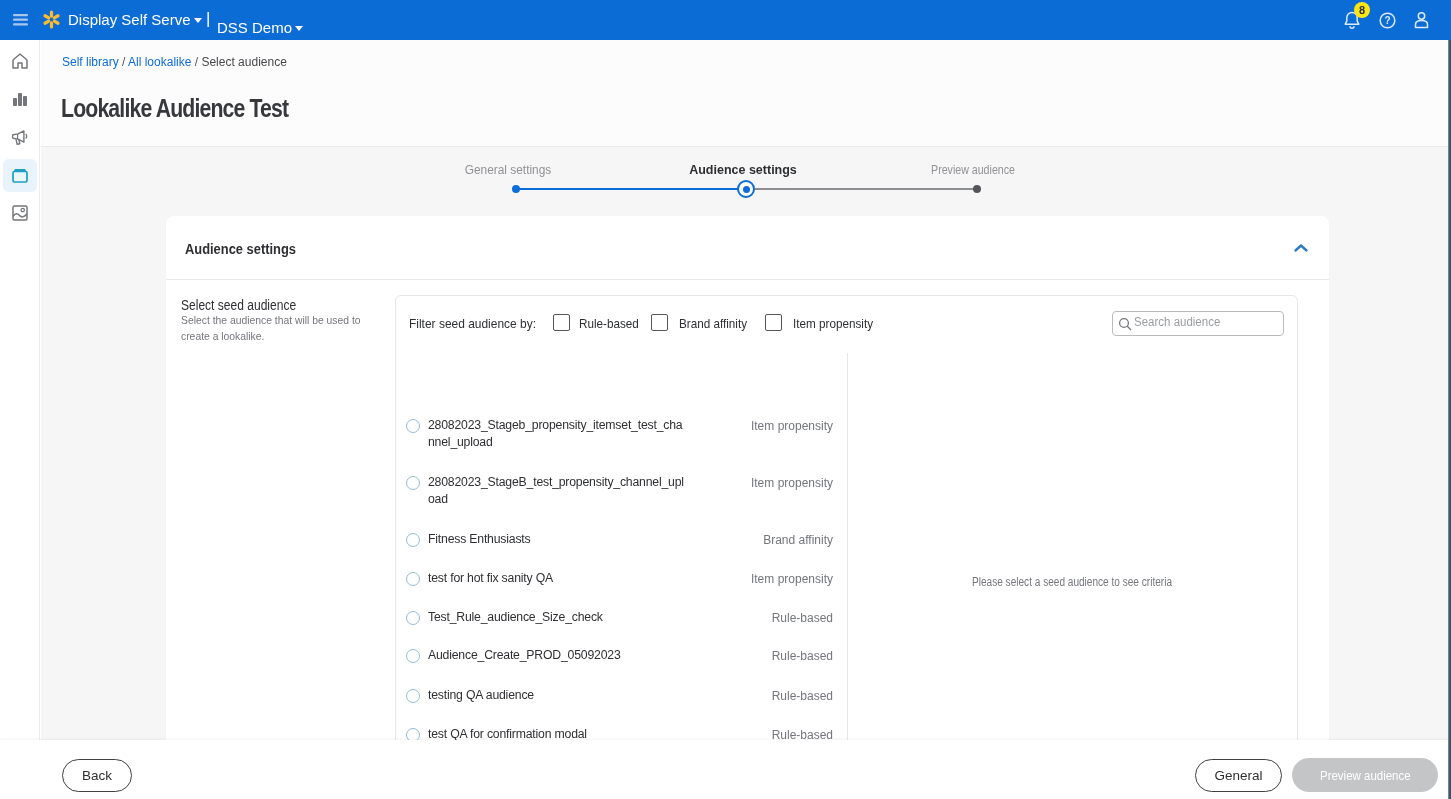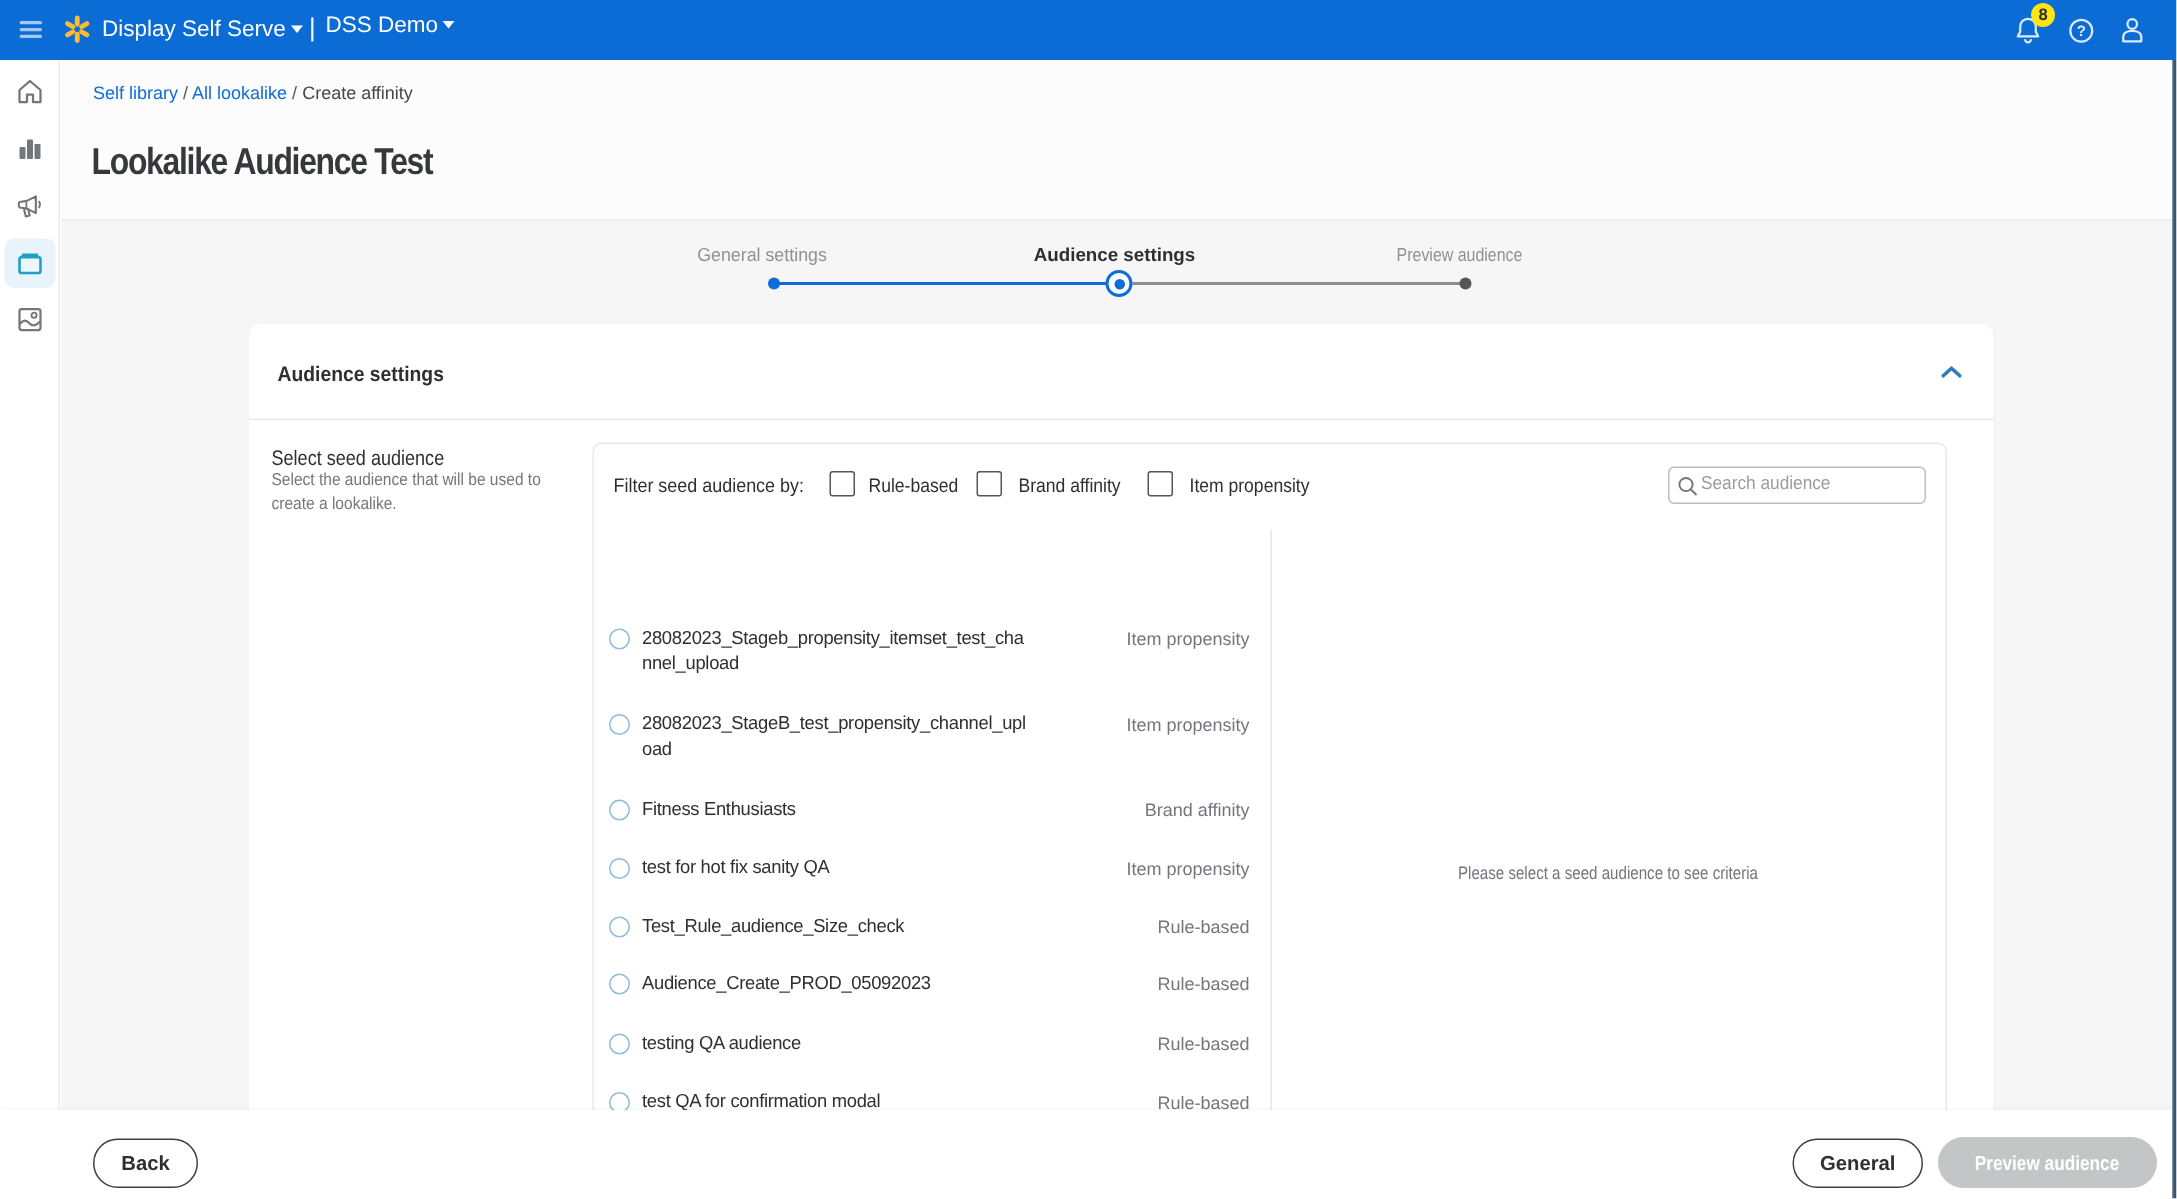--- a/index.html
+++ b/index.html
@@ -59,21 +59,21 @@
 
   .row { position:absolute; left:0; width:451px; }
   .radio { position:absolute; left:10px; width:14px; height:14px; border:1.6px solid #8fbcd8; border-radius:50%; background:#fff; }
   .rlabel { position:absolute; left:32px; width:310px; font-size:12.5px; color:#2e2f32; line-height:17.3px; letter-spacing:-0.2px; transform:scaleX(0.98); transform-origin:left top; }
   .rtype { position:absolute; right:14px; font-size:12px; color:#74767c; text-align:right; }
 
   #criteria-msg { left:676px; top:279px; width:340px; text-align:center; font-size:12px; color:#74767c; transform:translateX(-50%) scaleX(0.84); }
 
   
   #footer { left:0; top:740px; width:1451px; height:59px; background:#fff; box-shadow:0 -1px 3px rgba(0,0,0,.05); z-index:60; }
-  .pill { position:absolute; z-index:61; top:759px; height:33px; border-radius:17px; font-size:13.5px; font-weight:700; font-family:"Liberation Sans",sans-serif; display:flex; align-items:center; justify-content:center; }
+  .pill { position:absolute; z-index:61; top:759px; height:33px; border-radius:17px; font-size:13.5px; font-weight:400; font-family:"Liberation Sans",sans-serif; display:flex; align-items:center; justify-content:center; }
   #btn-back { left:62px; width:70px; background:#fff; border:1px solid #3e3f43; color:#2e2f32; }
   #btn-discard { left:1195px; width:87px; background:#fff; border:1px solid #3e3f43; color:#2e2f32; }
   #btn-preview { left:1292px; width:146px; height:34px; top:758px; background:#c3c5c7; border:none; color:#fff; }
 
   #rightedge { left:1448px; top:40px; width:3px; height:759px; background:linear-gradient(to right,#93a7b6,#41596d 40%,#3a5064); z-index:70; }
 </style>
 </head>
 <body>
 
 <div class="abs" id="topbar">
@@ -89,21 +89,21 @@
       <line x1="9.5" y1="2" x2="9.5" y2="6.2"></line>
       <line x1="9.5" y1="12.8" x2="9.5" y2="17"></line>
       <line x1="3" y1="5.75" x2="6.64" y2="7.85"></line>
       <line x1="12.36" y1="11.15" x2="16" y2="13.25"></line>
       <line x1="3" y1="13.25" x2="6.64" y2="11.15"></line>
       <line x1="12.36" y1="7.85" x2="16" y2="5.75"></line>
     </g>
   </svg>
   <div class="abs tb-title" style="left:68px; top:11px;">Display Self Serve<span class="caret"></span></div>
   <div class="abs tb-divider" style="left:206px; top:9px;">|</div>
-  <div class="abs tb-title" style="left:217px; top:8px;">DSS Demo<span class="caret"></span></div>
+  <div class="abs tb-title" style="left:217px; top:19px;">DSS Demo<span class="caret"></span></div>
 
   <svg class="abs" style="left:1343px; top:11px;" width="18" height="19" viewBox="0 0 18 19">
     <path d="M9 1.5 C6 1.5 3.8 3.8 3.8 6.8 L3.8 10.2 L2.2 13.2 L15.8 13.2 L14.2 10.2 L14.2 6.8 C14.2 3.8 12 1.5 9 1.5 Z" fill="none" stroke="#dceafb" stroke-width="1.5" stroke-linejoin="round"></path>
     <path d="M7 15.2 a2 2 0 0 0 4 0" fill="none" stroke="#dceafb" stroke-width="1.5"></path>
   </svg>
   <div class="abs" style="left:1354px; top:2px; width:16px; height:16px; border-radius:50%; background:#fde514; color:#2e2f32; font-size:11px; font-weight:700; text-align:center; line-height:16px;">8</div>
 
   <svg class="abs" style="left:1379px; top:12px;" width="17" height="17" viewBox="0 0 17 17">
     <circle cx="8.5" cy="8.5" r="7.3" fill="none" stroke="#dceafb" stroke-width="1.5"></circle>
     <text x="8.5" y="12.3" text-anchor="middle" font-size="10" font-weight="700" fill="#dceafb" font-family="Liberation Sans">?</text>
@@ -138,21 +138,21 @@
     <path d="M6 5 L16 5 L17.4 7.5 L4.6 7.5 Z" fill="#1f9fc4"></path>
   </svg>
   <svg class="side-ic" style="top:173px;" width="19" height="19" viewBox="0 0 19 19">
     <rect x="2.5" y="2.5" width="14" height="14" rx="1.5" fill="none" stroke="#74767c" stroke-width="1.5"></rect>
     <circle cx="12.2" cy="6.6" r="1.7" fill="none" stroke="#74767c" stroke-width="1.3"></circle>
     <path d="M2.8 12.5 C5 9.5 7 9.8 9 12 C11 14.2 13.5 13.8 16.2 10.8" fill="none" stroke="#74767c" stroke-width="1.5"></path>
   </svg>
 </div>
 
 <div class="abs" id="pagehead"></div>
-<div class="abs" id="crumbs"><a href="#">Self library</a> / <a href="#">All lookalike</a> / <span style="color:#46474a;">Create affinity</span></div>
+<div class="abs" id="crumbs"><a href="#">Self library</a> / <a href="#">All lookalike</a> / <span style="color:#46474a;">Select audience</span></div>
 <div class="abs" id="h1">Lookalike Audience Test</div>
 
 <div class="abs" id="graybody"></div>
 
 <div class="abs step-label" style="left:508px; transform:translateX(-50%) scaleX(0.95);">General settings</div>
 <div class="abs step-label active" style="left:743px;">Audience settings</div>
 <div class="abs step-label" style="left:973px; transform:translateX(-50%) scaleX(0.85);">Preview audience</div>
 <div class="abs step-line" style="left:516px; width:222px; background:#0d6cd8;"></div>
 <div class="abs step-line" style="left:755px; width:222px; background:#8d8e91;"></div>
 <div class="abs step-dot" style="left:516px; background:#0d6cd8;"></div>

